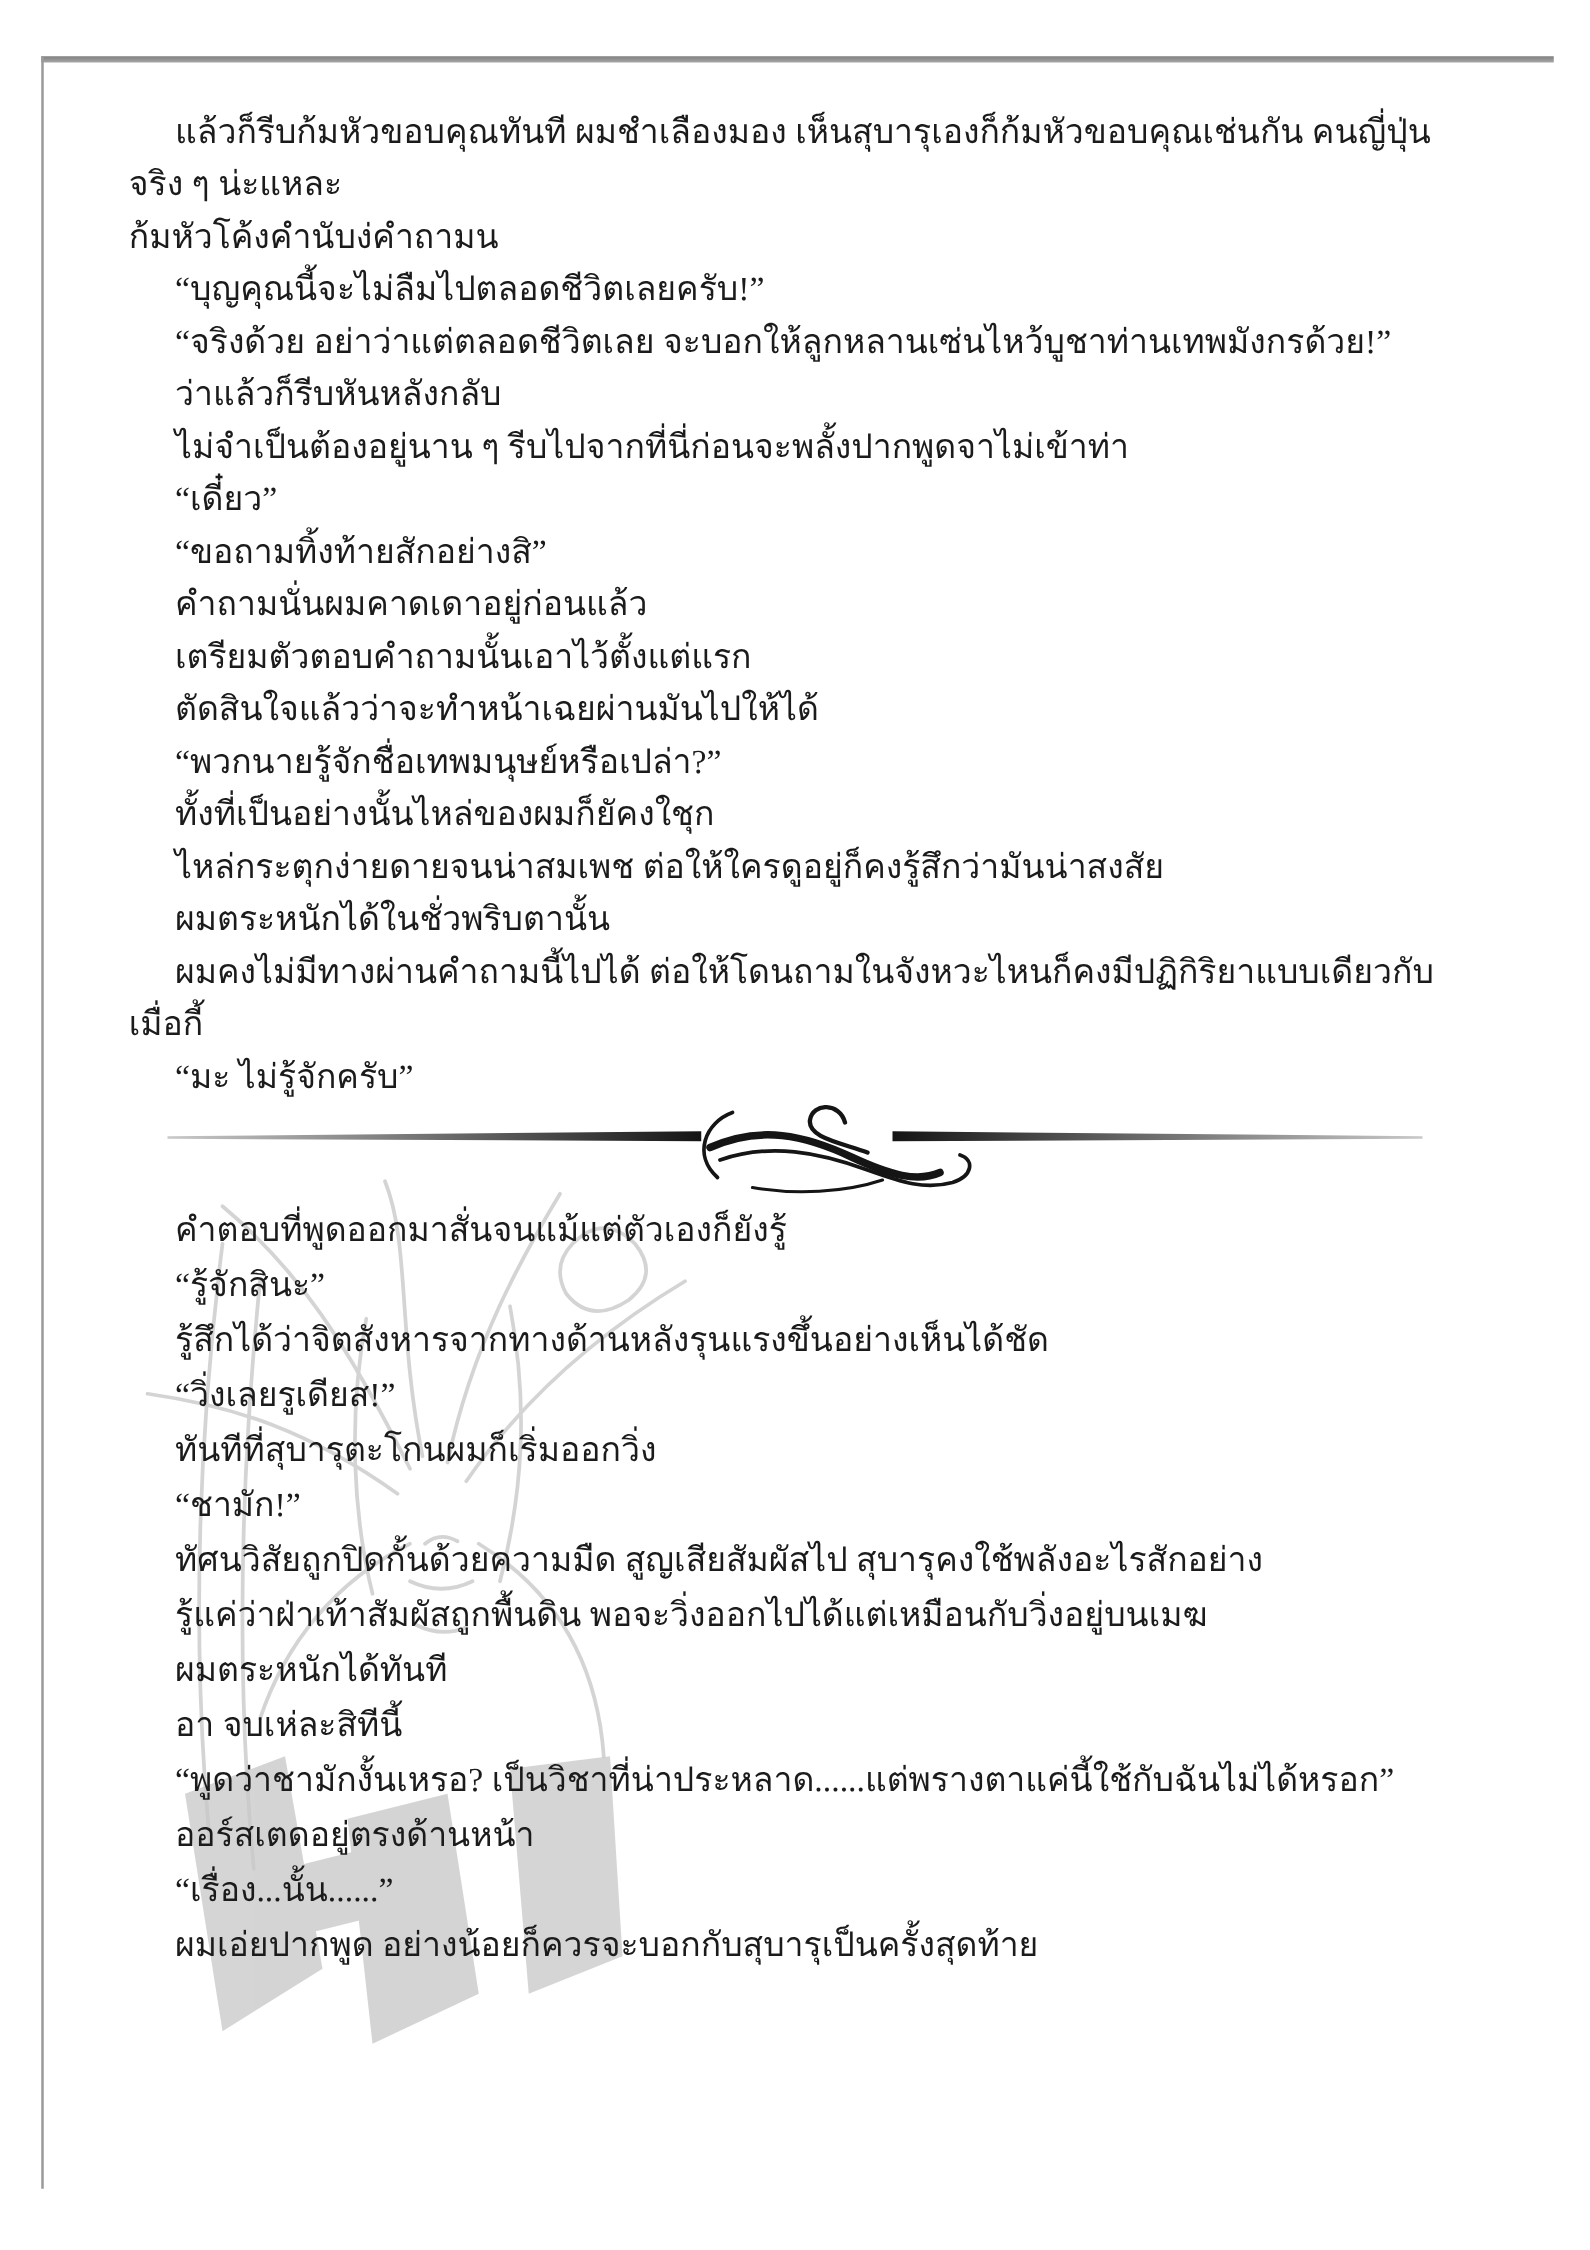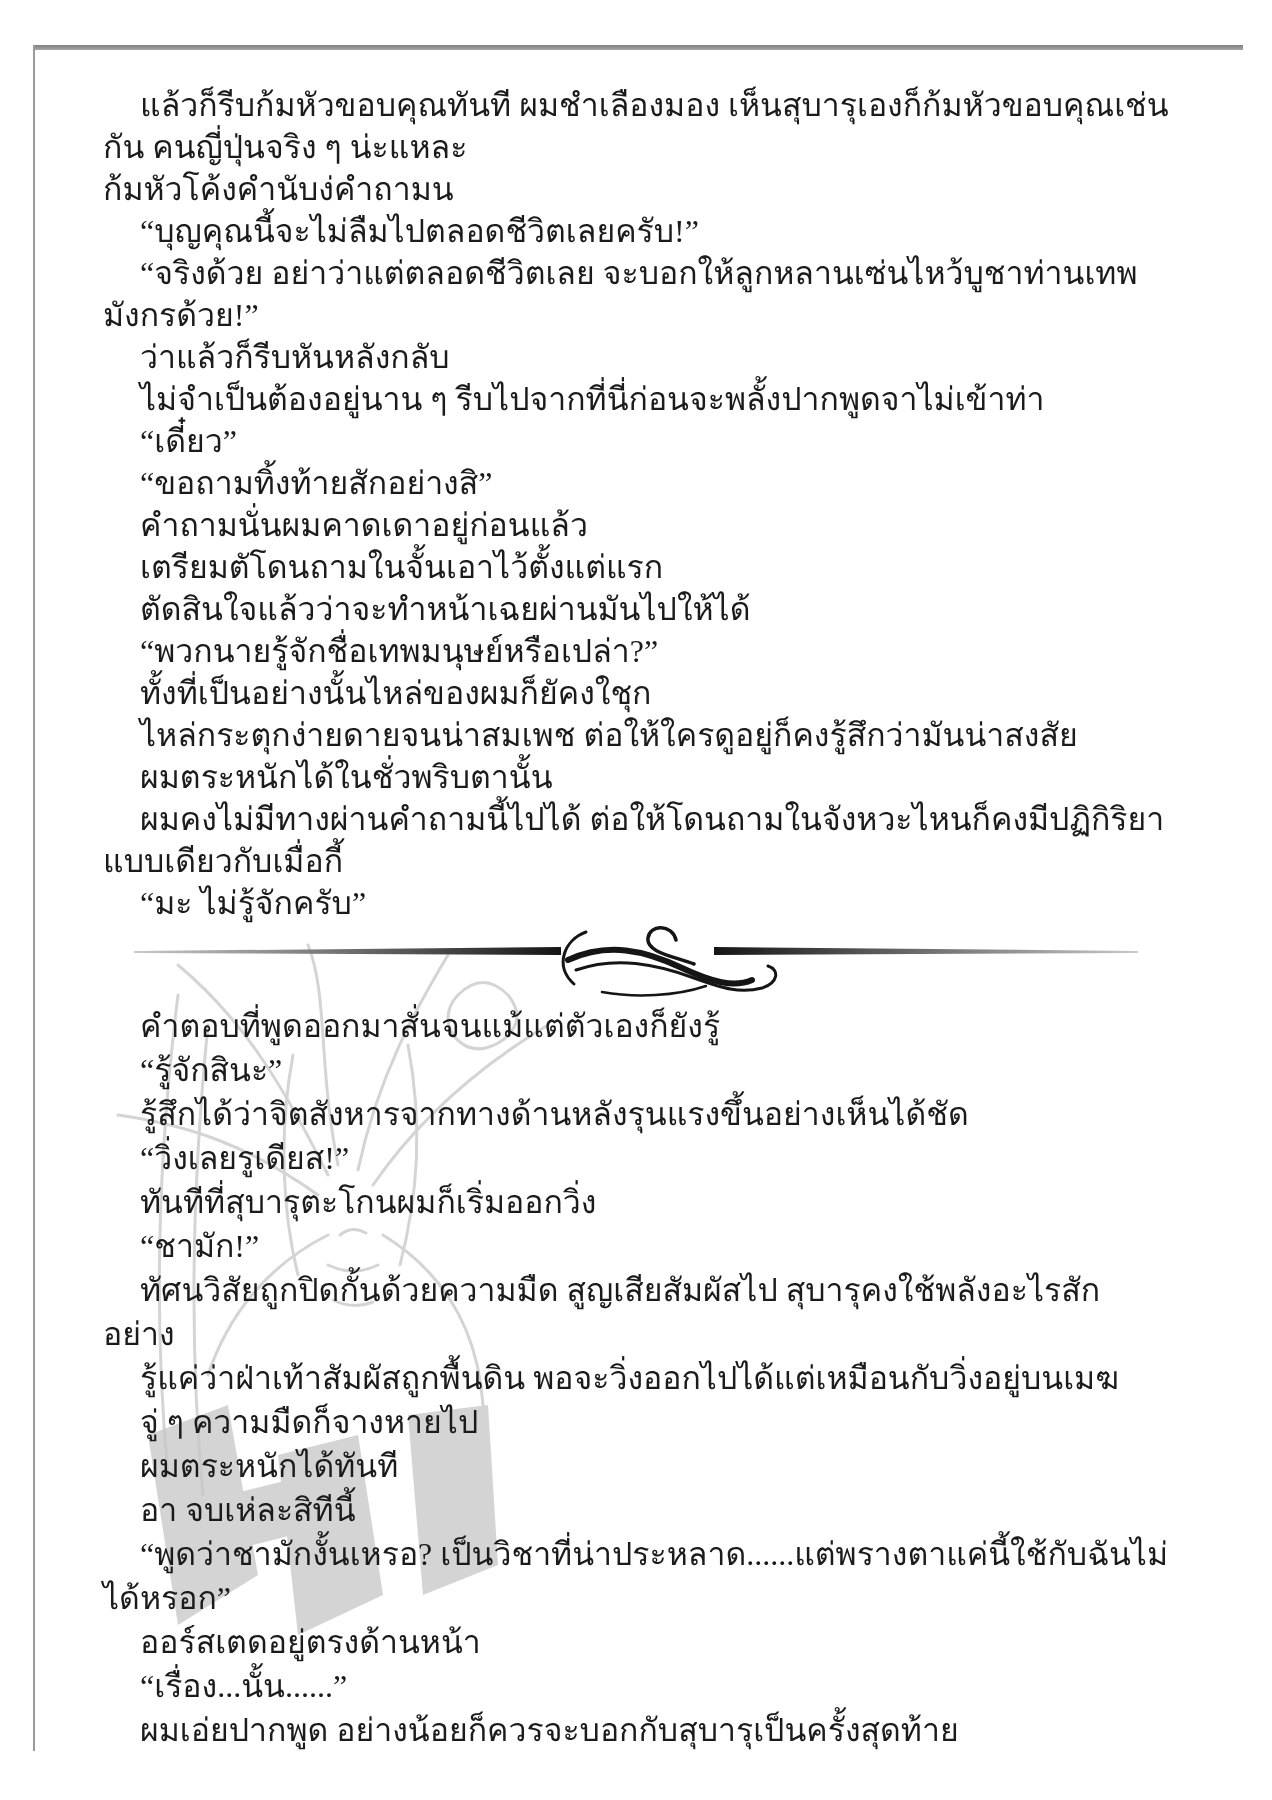--- a/index.html
+++ b/index.html
@@ -11,21 +11,21 @@
   .frame-top{position:absolute;left:33px;top:45px;width:1210px;height:5px;
              background:linear-gradient(to bottom,#7f7f7f,#a6a6a6);}
   .frame-left{position:absolute;left:33px;top:45px;width:2px;height:1706px;
               background:#9a9a9a;}
 
   
   .bg-art{position:absolute;left:28px;top:935px;z-index:1;opacity:.85;}
 
   
   .text-col{position:absolute;left:103px;top:84px;width:1066px;z-index:2;
-            color:#1b1b1b;font-size:32px;}
+            color:#1b1b1b;font-size:27px;}
   .sec1 p{margin:0;line-height:42px;text-indent:37px;}
   .sec2 p{margin:0;line-height:44px;text-indent:37px;}
   p.no-indent{text-indent:0;}
 
   
   .divider{width:1040px;margin:2px auto 6px auto;height:72px;position:relative;}
   .divider svg{display:block;}
 </style>
 </head>
 <body>
@@ -72,21 +72,21 @@
 
     <p>แล้วก็รีบก้มหัวขอบคุณทันที ผมชำเลืองมอง เห็นสุบารุเองก็ก้มหัวขอบคุณเช่นกัน คนญี่ปุ่นจริง ๆ น่ะแหละ</p>
         <p class="no-indent">ก้มหัวโค้งคำนับง่คำถามน</p>
         <p>“บุญคุณนี้จะไม่ลืมไปตลอดชีวิตเลยครับ!”</p>
         <p>“จริงด้วย อย่าว่าแต่ตลอดชีวิตเลย จะบอกให้ลูกหลานเซ่นไหว้บูชาท่านเทพมังกรด้วย!”</p>
         <p>ว่าแล้วก็รีบหันหลังกลับ</p>
         <p>ไม่จำเป็นต้องอยู่นาน ๆ รีบไปจากที่นี่ก่อนจะพลั้งปากพูดจาไม่เข้าท่า</p>
         <p>“เดี๋ยว”</p>
         <p>“ขอถามทิ้งท้ายสักอย่างสิ”</p>
         <p>คำถามนั่นผมคาดเดาอยู่ก่อนแล้ว</p>
-        <p>เตรียมตัโดนถามในจั้นเอาไว้ตั้งแต่แรก</p>
+        <p>เตรียมตัวตอบคำถามนั้นเอาไว้ตั้งแต่แรก</p>
         <p>ตัดสินใจแล้วว่าจะทำหน้าเฉยผ่านมันไปให้ได้</p>
         <p>“พวกนายรู้จักชื่อเทพมนุษย์หรือเปล่า?”</p>
         <p>ทั้งที่เป็นอย่างนั้นไหล่ของผมก็ยัคงใชุก</p>
         <p>ไหล่กระตุกง่ายดายจนน่าสมเพช ต่อให้ใครดูอยู่ก็คงรู้สึกว่ามันน่าสงสัย</p>
         <p>ผมตระหนักได้ในชั่วพริบตานั้น</p>
         <p>ผมคงไม่มีทางผ่านคำถามนี้ไปได้ ต่อให้โดนถามในจังหวะไหนก็คงมีปฏิกิริยาแบบเดียวกับเมื่อกี้</p>
         <p>“มะ ไม่รู้จักครับ”</p>
       </div>
 
     <div class="divider">
@@ -118,21 +118,20 @@
     <div class="sec2">
 
     <p>คำตอบที่พูดออกมาสั่นจนแม้แต่ตัวเองก็ยังรู้</p>
         <p>“รู้จักสินะ”</p>
         <p>รู้สึกได้ว่าจิตสังหารจากทางด้านหลังรุนแรงขึ้นอย่างเห็นได้ชัด</p>
         <p>“วิ่งเลยรูเดียส!”</p>
         <p>ทันทีที่สุบารุตะโกนผมก็เริ่มออกวิ่ง</p>
         <p>“ชามัก!”</p>
         <p>ทัศนวิสัยถูกปิดกั้นด้วยความมืด สูญเสียสัมผัสไป สุบารุคงใช้พลังอะไรสักอย่าง</p>
         <p>รู้แค่ว่าฝ่าเท้าสัมผัสถูกพื้นดิน พอจะวิ่งออกไปได้แต่เหมือนกับวิ่งอยู่บนเมฆ</p>
-        <p>จู่ ๆ ความมืดก็จางหายไป</p>
         <p>ผมตระหนักได้ทันที</p>
         <p>อา จบเห่ละสิทีนี้</p>
         <p>“พูดว่าชามักงั้นเหรอ? เป็นวิชาที่น่าประหลาด......แต่พรางตาแค่นี้ใช้กับฉันไม่ได้หรอก”</p>
         <p>ออร์สเตดอยู่ตรงด้านหน้า</p>
         <p>“เรื่อง...นั้น......”</p>
         <p>ผมเอ่ยปากพูด อย่างน้อยก็ควรจะบอกกับสุบารุเป็นครั้งสุดท้าย</p>
       </div>
 
   </div>
 </div>

